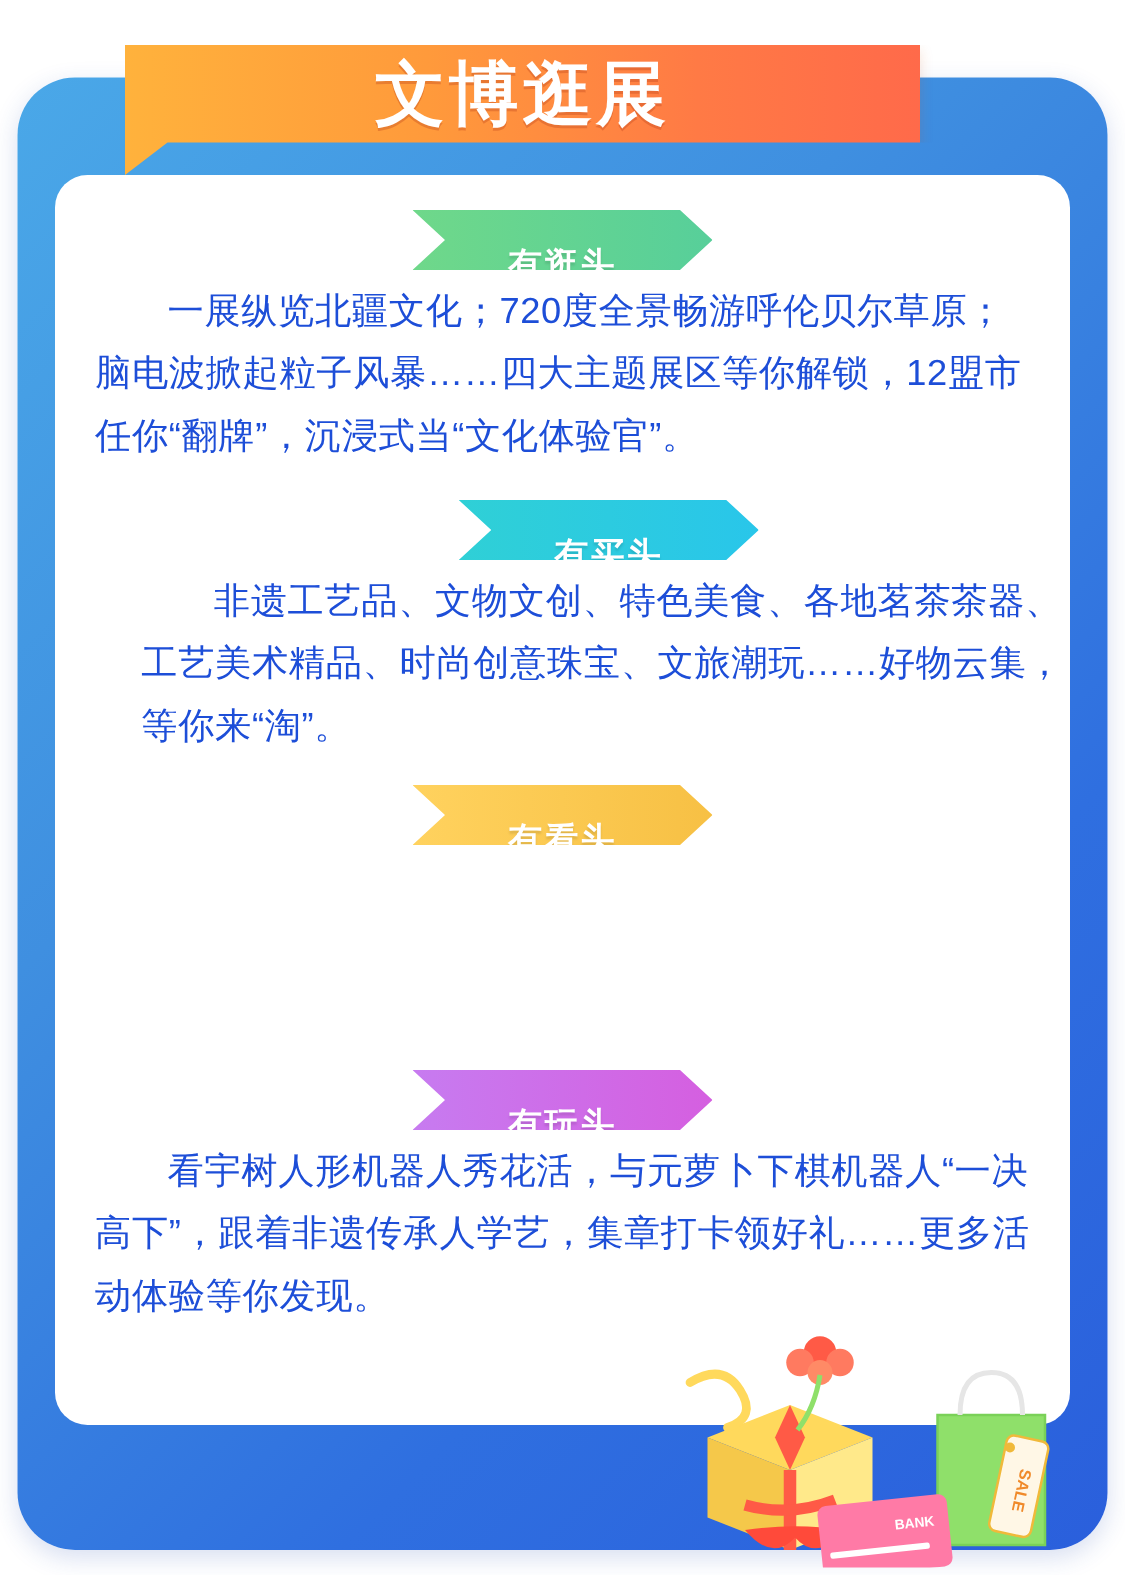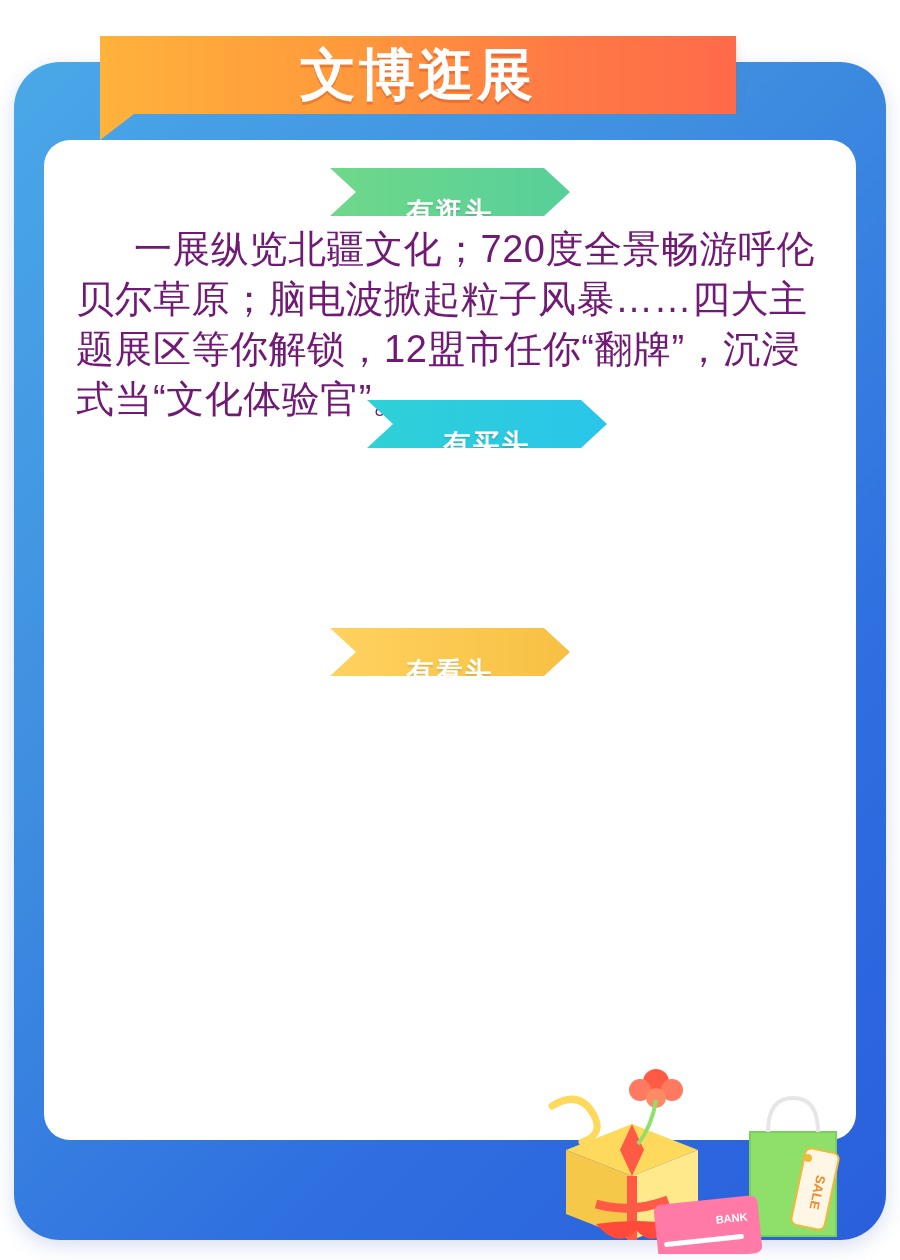--- a/index.html
+++ b/index.html
@@ -111,23 +111,23 @@
     letter-spacing: 2px;
     text-shadow: 0 2px 2px rgba(0,0,0,0.12);
     margin-top: 40px;
   }
   .chev-green { background: linear-gradient(90deg, #6fd88a 0%, #57cf9a 100%); }
   .chev-cyan  { background: linear-gradient(90deg, #2fd0d6 0%, #29c6ea 100%); }
   .chev-amber { background: linear-gradient(90deg, #ffd25e 0%, #f7c044 100%); }
   .chev-purple{ background: linear-gradient(90deg, #c77bf0 0%, #d55fe0 100%); }
 
   .sec-body {
-    font-size: 38px;
+    font-size: 29px;
     line-height: 50px;
-    color: #701a75;
+    color: #1d4ed8;
     text-indent: 58px;
     padding: 0 32px;
     font-family: "Liberation Sans", sans-serif;
     letter-spacing: 0.5px;
   }
 
   
   .illo {
     position: absolute;
     right: 44px;
@@ -160,30 +160,39 @@
     </div>
     <div class="sec-body">一展纵览北疆文化；720度全景畅游呼伦贝尔草原；脑电波掀起粒子风暴……四大主题展区等你解锁，12盟市任你“翻牌”，沉浸式当“文化体验官”。</div>
   </div>
 
   <div class="section" style="top:400px;padding-left:37px;">
     <div class="sec-head">
       <div class="chev chev-cyan">
         <span>有买头</span>
       </div>
     </div>
+    <div class="sec-body">非遗工艺品、文物文创、特色美食、各地茗茶茶器、工艺美术精品、时尚创意珠宝、文旅潮玩……好物云集，等你来“淘”。</div>
   </div>
 
   <div class="section" style="top:628px;">
     <div class="sec-head">
       <div class="chev chev-amber">
         <span>有看头</span>
       </div>
     </div>
   </div>
 
+  <div class="section" style="top:856px;">
+    <div class="sec-head">
+      <div class="chev chev-purple">
+        <span>有玩头</span>
+      </div>
+    </div>
+    <div class="sec-body">看宇树人形机器人秀花活，与元萝卜下棋机器人“一决高下”，跟着非遗传承人学艺，集章打卡领好礼……更多活动体验等你发现。</div>
+  </div>
 
   <svg class="illo" viewBox="0 0 320 200">
 
     <path d="M214 78 h86 v104 h-86 z" fill="#8fe06a"></path>
     <path d="M214 78 h86 v104 h-86 z" fill="none" stroke="#7ad158" stroke-width="2"></path>
     <path d="M232 78 c0 -22 8 -34 25 -34 s25 12 25 34" fill="none" stroke="#e6e6e6" stroke-width="4"></path>
 
     <g>
       <rect x="262" y="96" width="34" height="78" rx="6" fill="#fff7e6" stroke="#f0b93a" stroke-width="2" transform="rotate(12 279 135)"></rect>
       <circle cx="272" cy="104" r="4" fill="#f0b93a"></circle>

